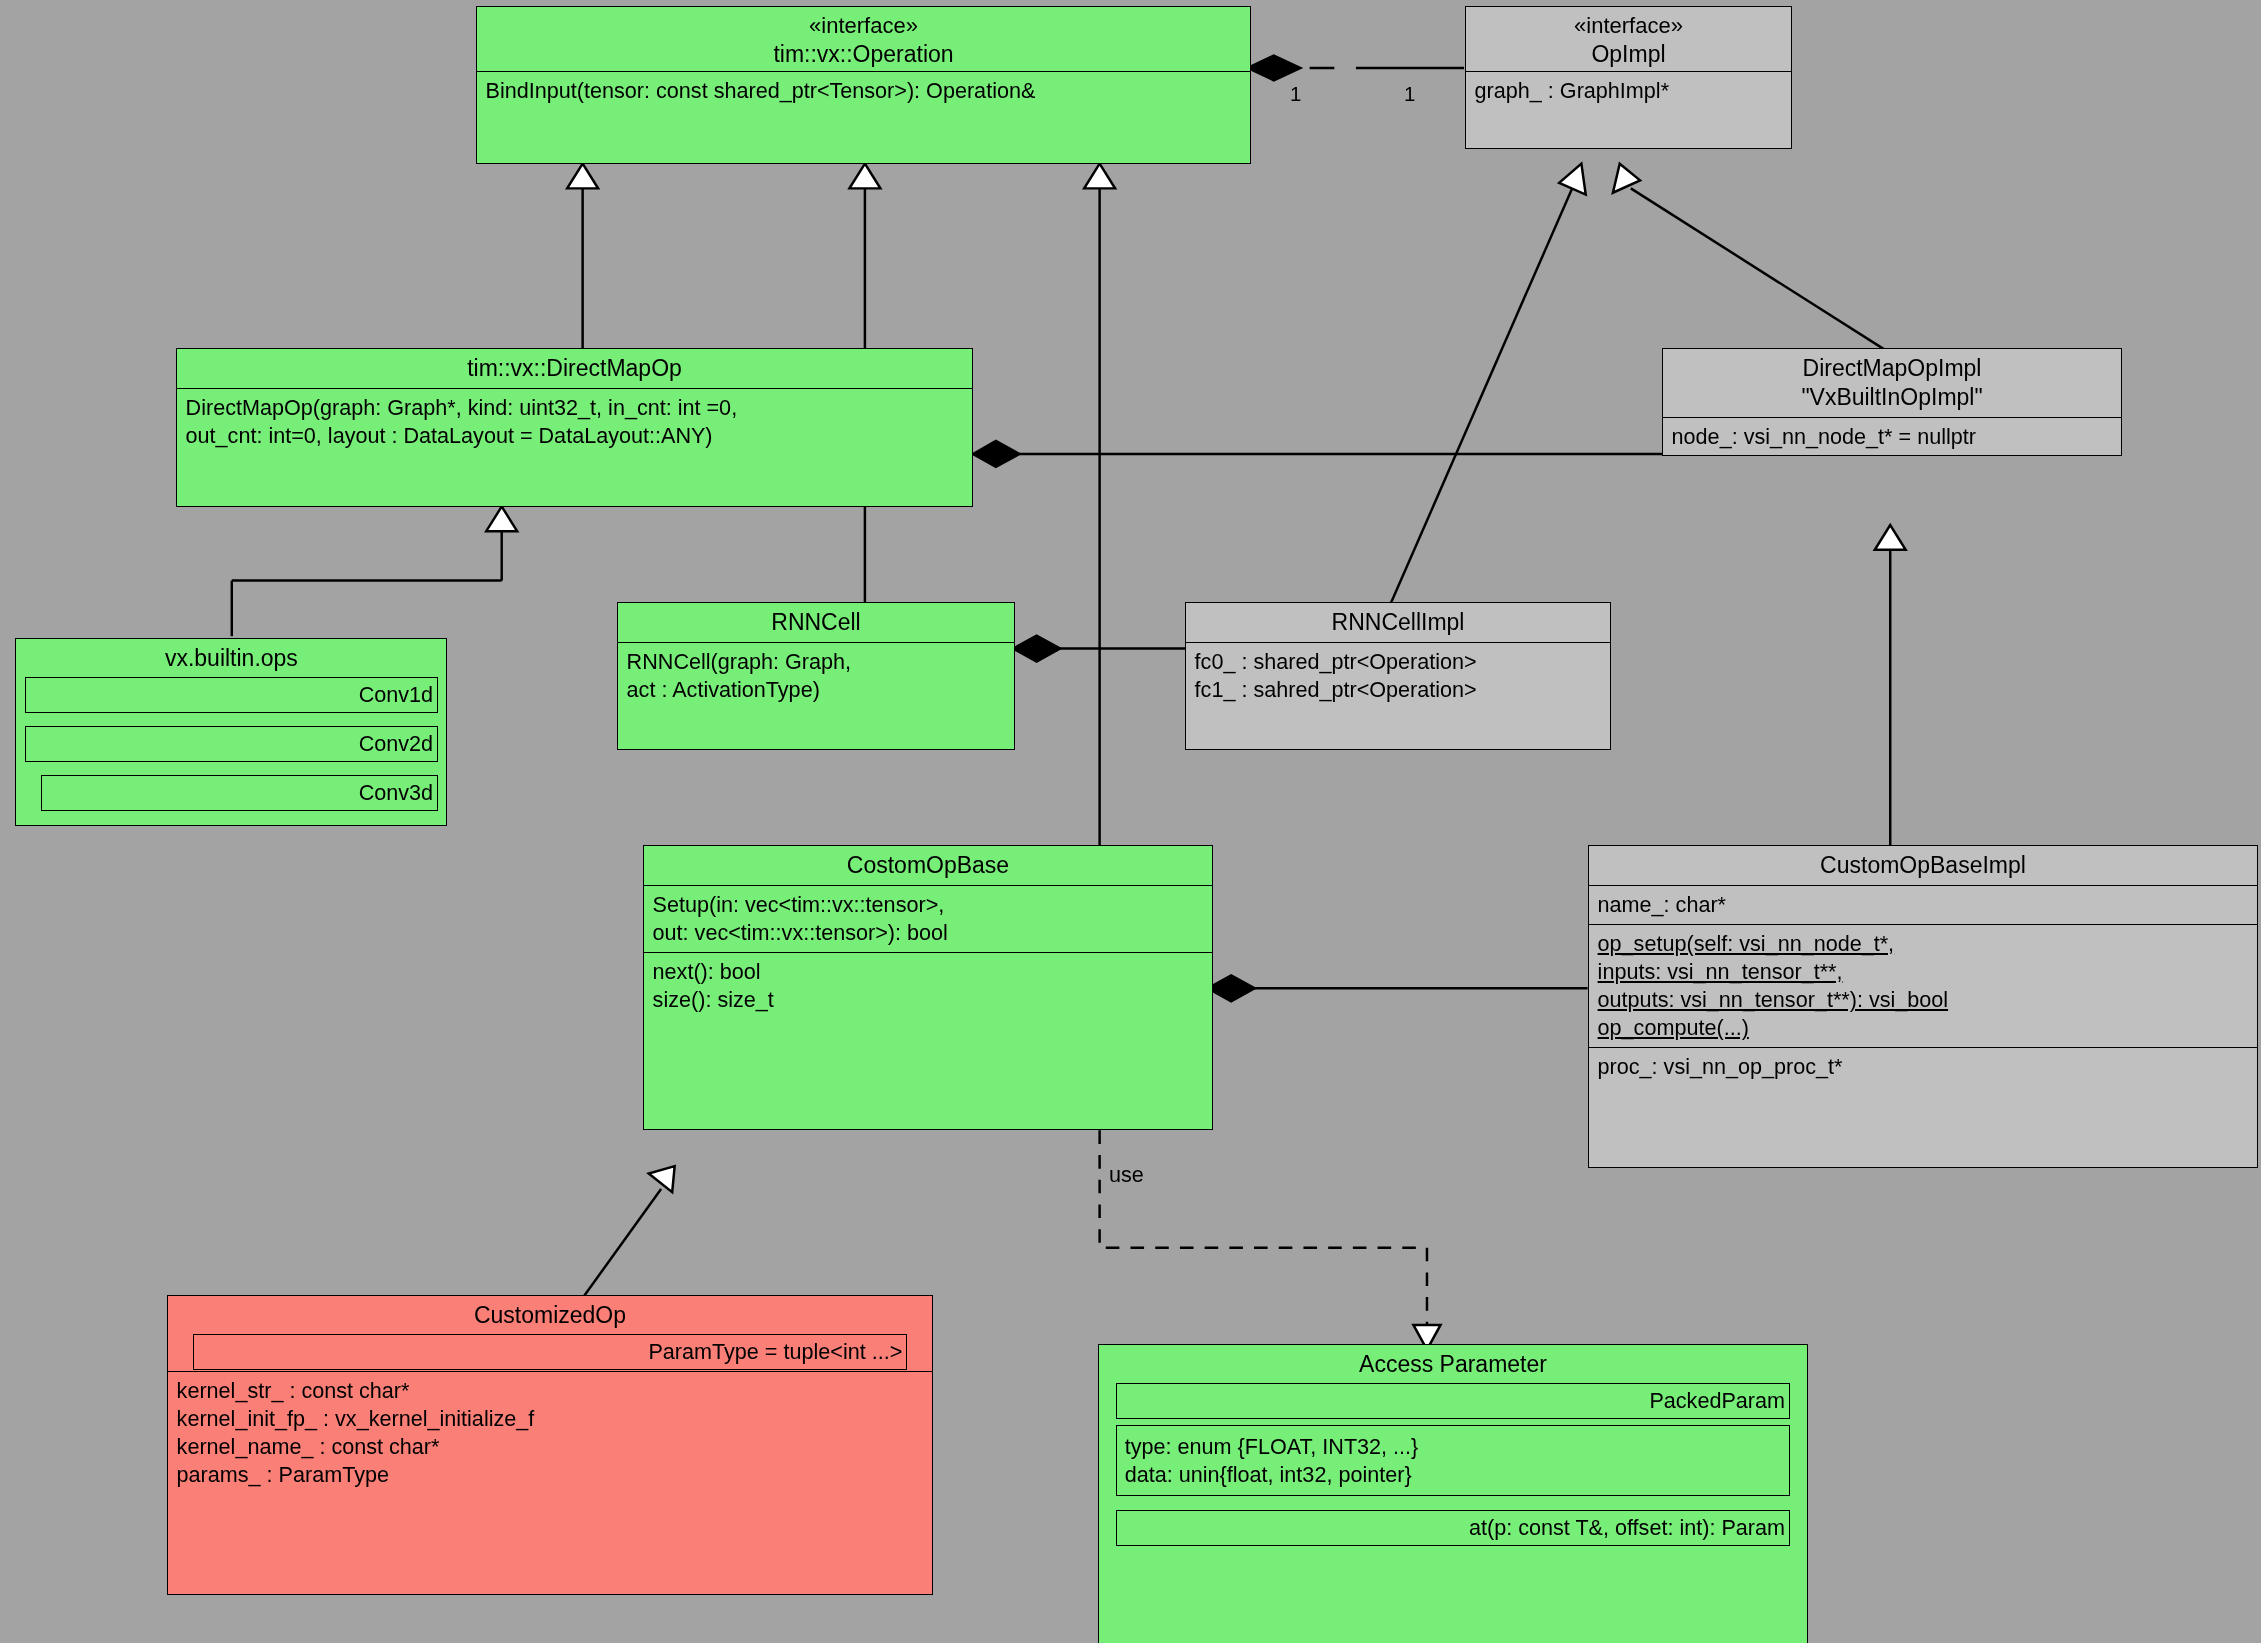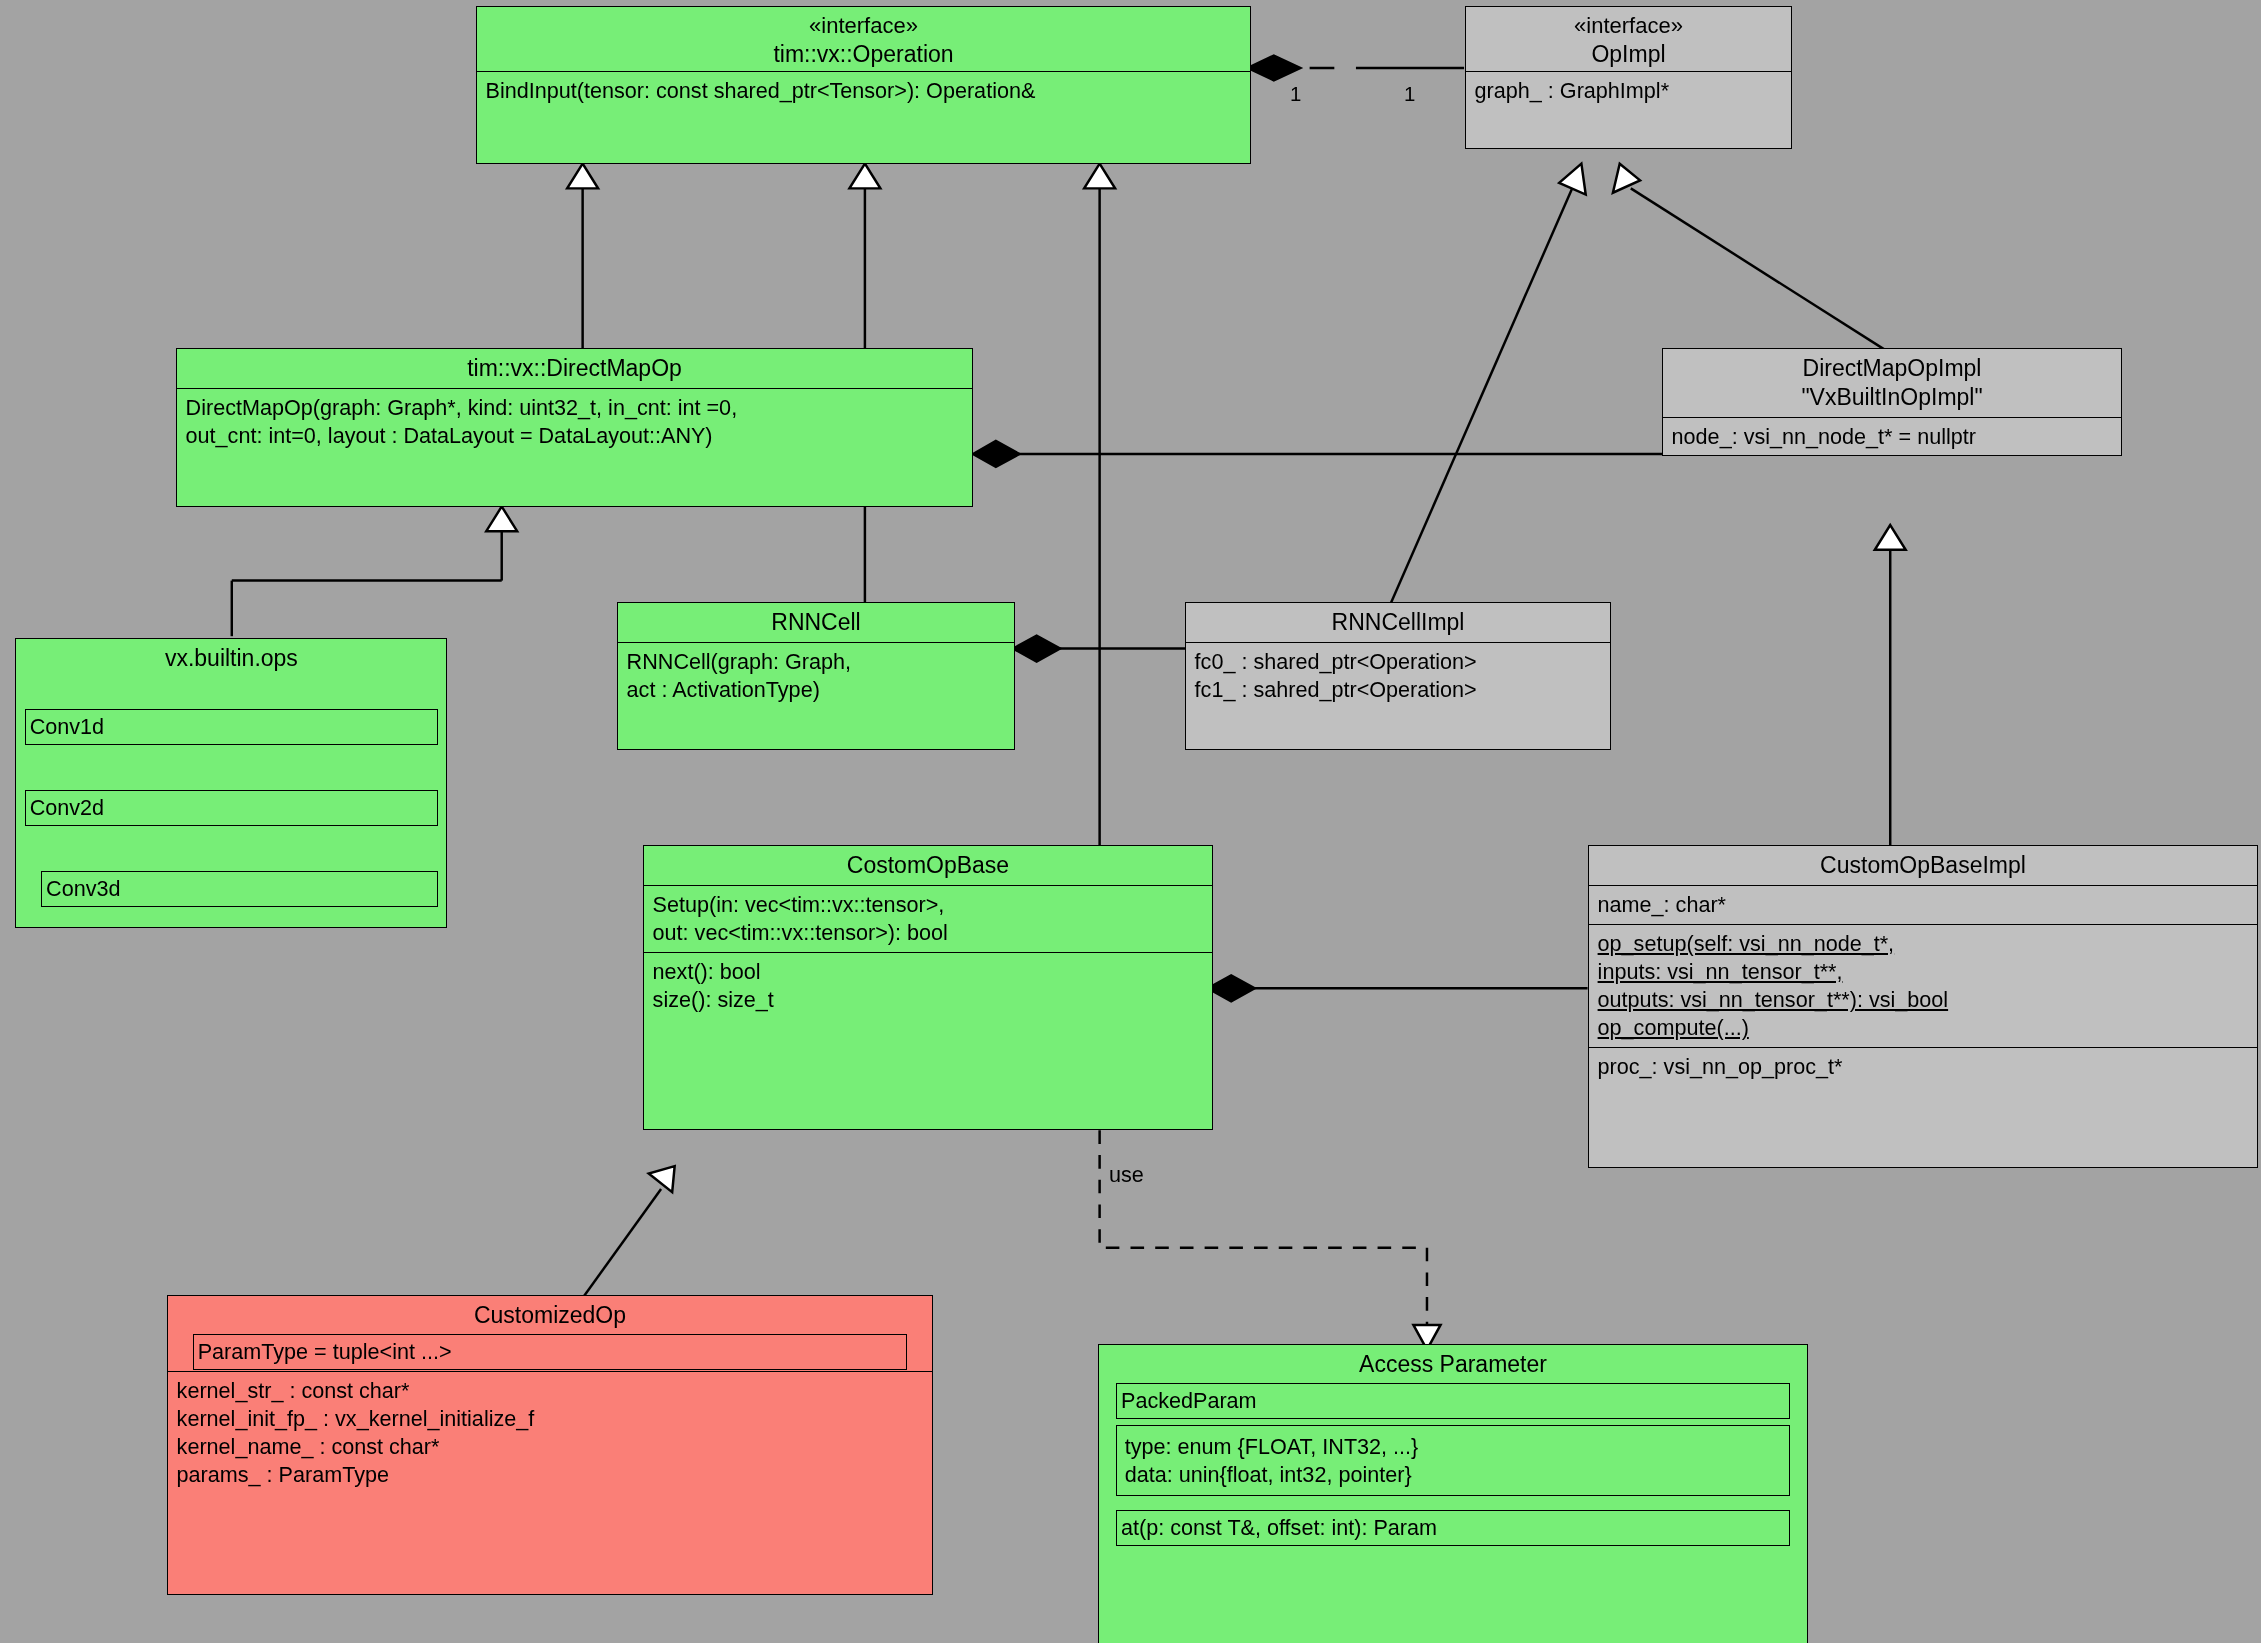--- a/index.html
+++ b/index.html
@@ -51,21 +51,21 @@
   }
   .center { text-align: left; }
   .u { text-decoration: underline; }
 
   .inner-box {
     box-sizing: border-box;
     border: 1.9px solid #000;
     background: #77ee77;
     margin: 6.2px 8.6px;
     padding: 4.3px 3.7px;
-    text-align: left;
+    text-align: right;
     font-size: 21.6px;
     color: #000;
   }
   .inner-box.red { background: #fa7f77; }
 
   .mult {
     position: absolute;
     font-size: 20.4px;
     color: #000;
   }
@@ -172,21 +172,21 @@
   <div class="uml-box gray" style="left:1662px; top:348px; width:460px; height:108px;">
     <div class="sec">
       <div class="title">DirectMapOpImpl
 "VxBuiltInOpImpl"</div>
     </div>
     <div class="sec">
       <div class="body-line center">node_: vsi_nn_node_t* = nullptr</div>
     </div>
   </div>
 
-  <div class="uml-box" style="left:15.4px; top:638px; width:432px; height:290px;gap:32px;">
+  <div class="uml-box" style="left:15.4px; top:638px; width:432px; height:188px;">
     <div class="sec nb" style="padding-bottom:1.2px;">
       <div class="title">vx.builtin.ops</div>
     </div>
     <div class="inner-box" style="margin-top:2.5px;">Conv1d</div>
     <div class="inner-box">Conv2d</div>
     <div class="inner-box" style="margin-left:25px;">Conv3d</div>
   </div>
 
   <div class="uml-box" style="left:617px; top:602px; width:398px; height:148px;">
     <div class="sec">

